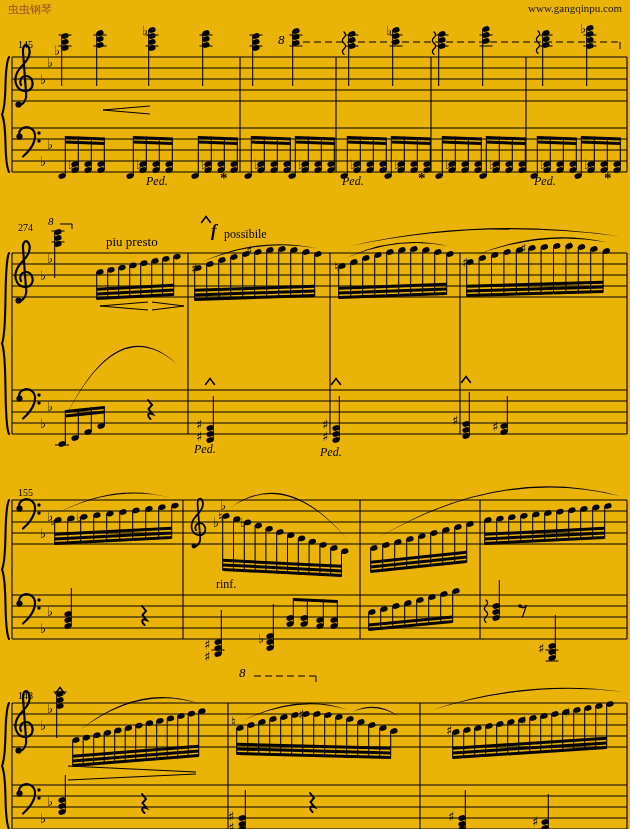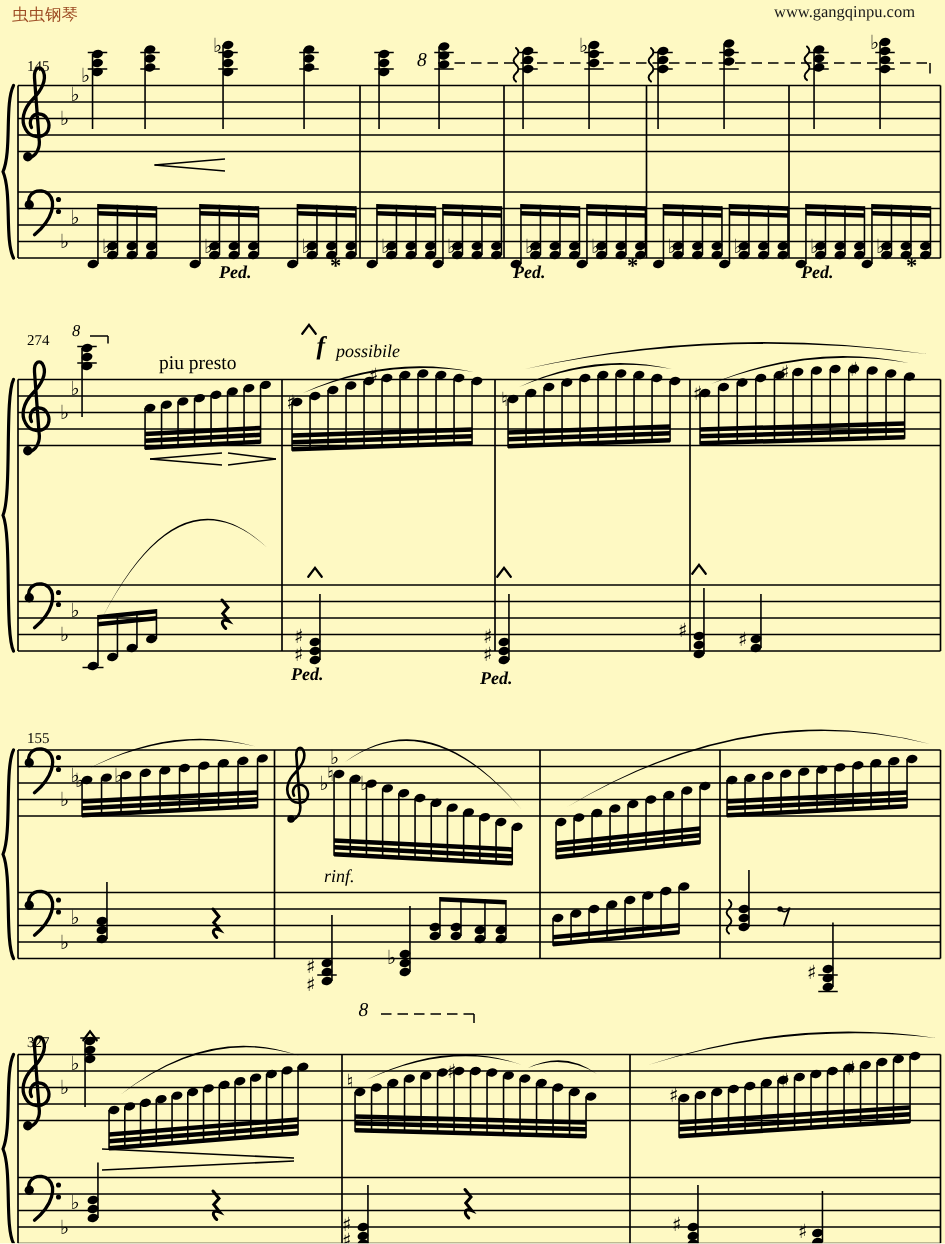--- a/index.html
+++ b/index.html
@@ -1,29 +1,29 @@
 <!DOCTYPE html>
 <html><head>
 <meta charset="utf-8">
 <style>
   *{margin:0;padding:0;box-sizing:border-box}
   html,body{background:#fff}
   body{font-family:"Liberation Serif",serif}
-  .page{position:relative;width:630px;height:829px;background:#fef9c3;overflow:hidden;color:#000}
+  .page{position:relative;width:630px;height:829px;background:#eab308;overflow:hidden;color:#000}
   .hdr-left{position:absolute;left:8px;top:2px;font-size:11px;color:#9c4a22;font-family:"DejaVu Sans",sans-serif}
-  .hdr-right{position:absolute;right:20px;top:2px;font-size:11px;color:#1a1a1a;font-family:"Liberation Serif",serif}
+  .hdr-right{position:absolute;right:8px;top:2px;font-size:11px;color:#1a1a1a;font-family:"Liberation Serif",serif}
   #score{position:absolute;left:0;top:0}
   .txt{position:absolute;white-space:nowrap;line-height:1}
   .mnum{font-size:10px}
   .oct{font-size:13px;font-style:italic}
   .oct.small{font-size:11px}
   .tempo{font-size:13px;}
   .dynf{font-size:17px;font-style:italic;font-weight:bold}
-  .dyntxt{font-size:12px;font-style:italic}
-  .ped{font-size:12px;font-style:italic;font-weight:bold}
+  .dyntxt{font-size:12px;}
+  .ped{font-size:12px;font-style:italic;font-weight:normal}
   .star{font-size:15px;font-weight:bold}
 </style>
 </head>
 <body>
 
 <div class="page">
 
   <div class="hdr-left">虫虫钢琴</div>
   <div class="hdr-right">www.gangqinpu.com</div>
 
@@ -846,16 +846,16 @@
   <div class="txt oct small" style="left:48px;top:216px">8</div>
   <div class="txt tempo" style="left:106px;top:235px">piu presto</div>
   <div class="txt dynf" style="left:211px;top:222px">f</div>
   <div class="txt dyntxt" style="left:224px;top:228px">possibile</div>
   <div class="txt ped" style="left:194px;top:443px">Ped.</div>
   <div class="txt ped" style="left:320px;top:446px">Ped.</div>
 
   <div class="txt mnum" style="left:18px;top:488px">155</div>
   <div class="txt dyntxt" style="left:216px;top:578px">rinf.</div>
 
-  <div class="txt mnum" style="left:18px;top:691px">327</div>
+  <div class="txt mnum" style="left:18px;top:691px">148</div>
   <div class="txt oct" style="left:239px;top:666px">8</div>
 
 </div>
 
 </body></html>

